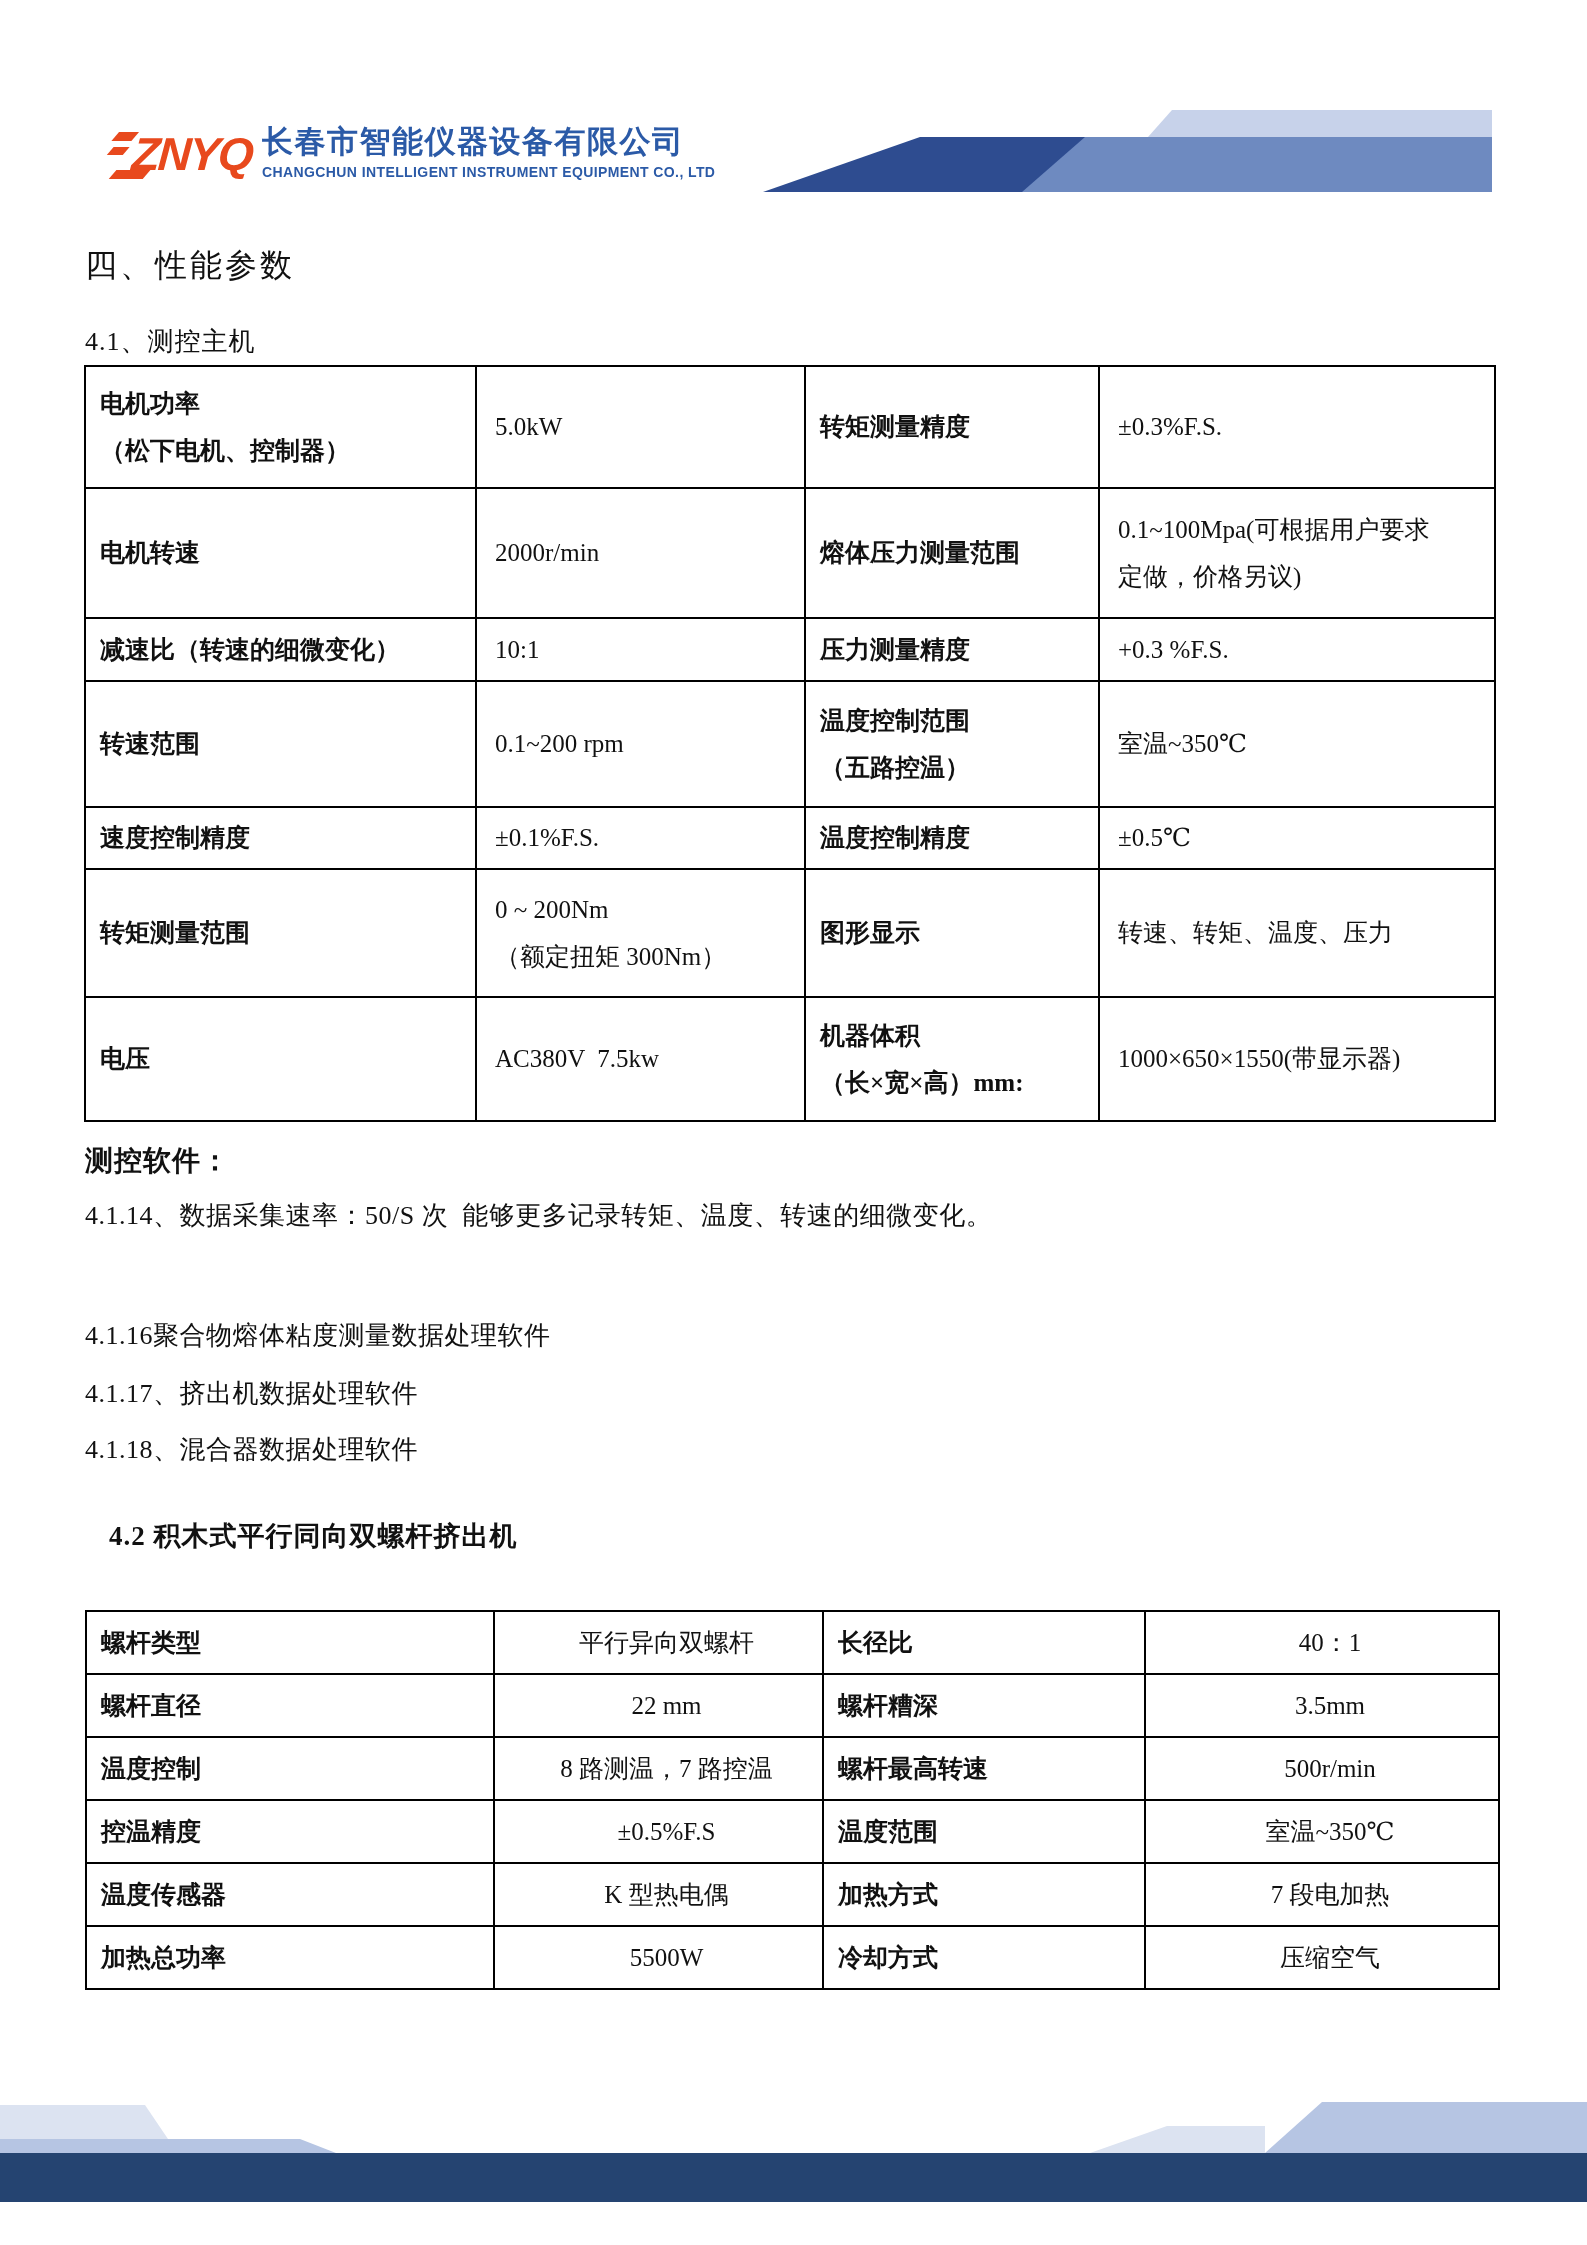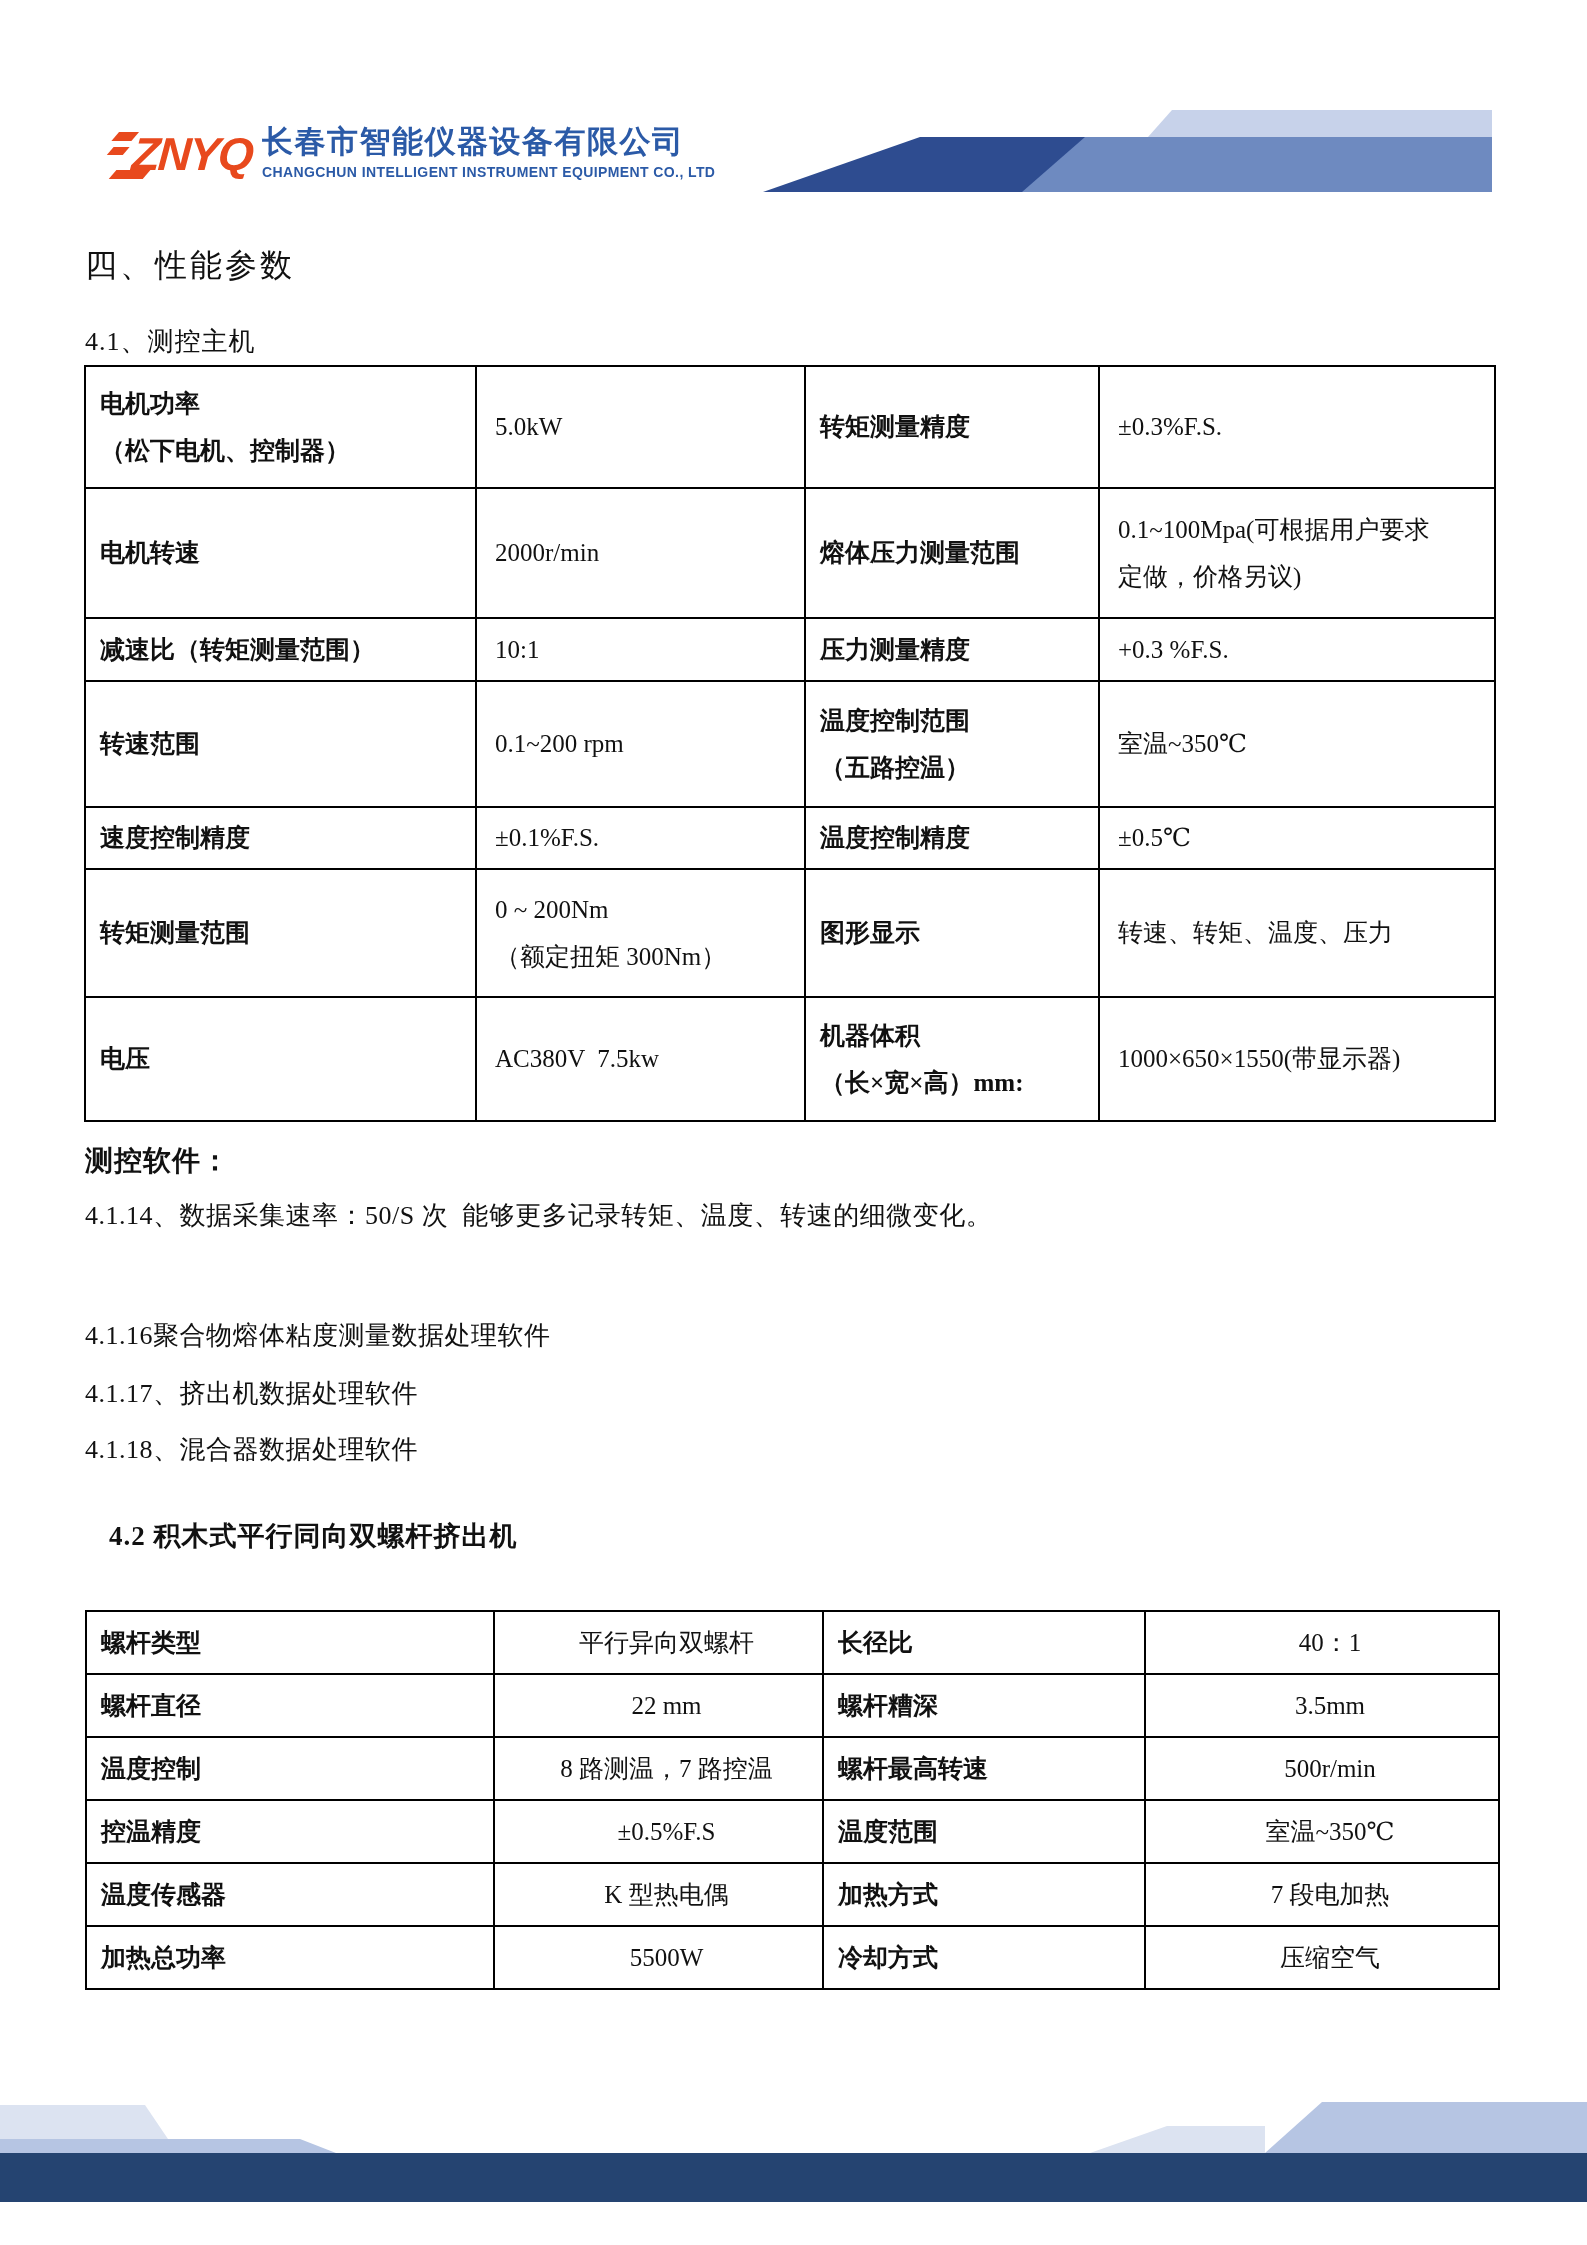--- a/index.html
+++ b/index.html
@@ -130,21 +130,21 @@
           <td class="lbl">
             <div class="cell-line">熔体压力测量范围</div>
           </td>
           <td class="val">
             <div class="cell-line">0.1~100Mpa(可根据用户要求</div>
             <div class="cell-line">定做，价格另议)</div>
           </td>
         </tr>
         <tr>
           <td class="lbl">
-            <div class="cell-line">减速比（转矩测量范围）</div>
+            <div class="cell-line">减速比（转速的细微变化）</div>
           </td>
           <td class="val">
             <div class="cell-line">10:1</div>
           </td>
           <td class="lbl">
             <div class="cell-line">压力测量精度</div>
           </td>
           <td class="val">
             <div class="cell-line">+0.3 %F.S.</div>
           </td>

